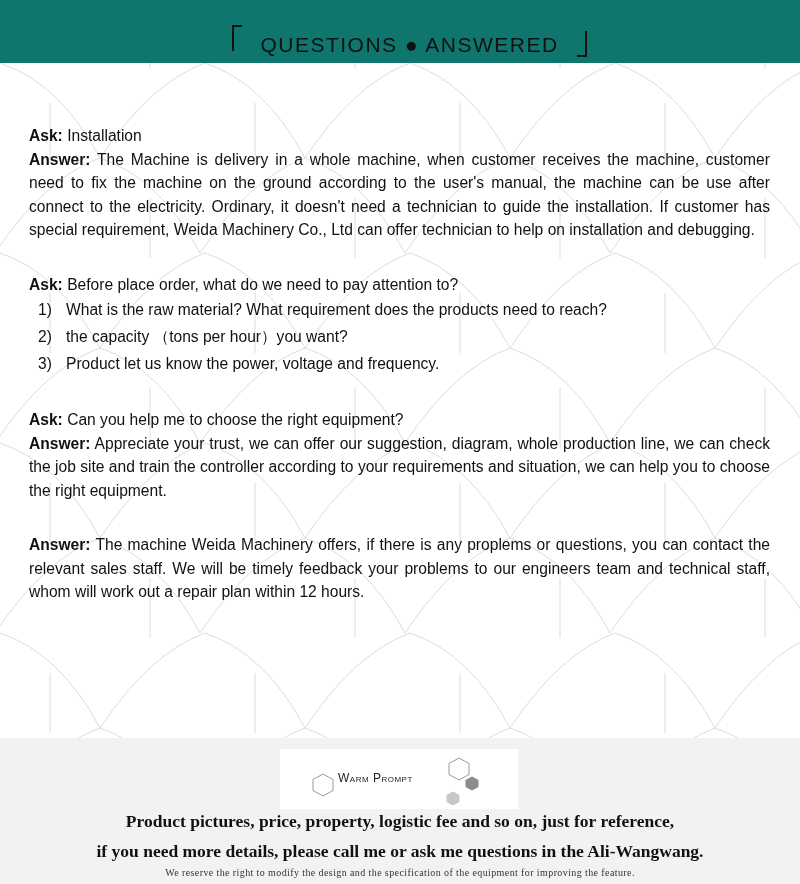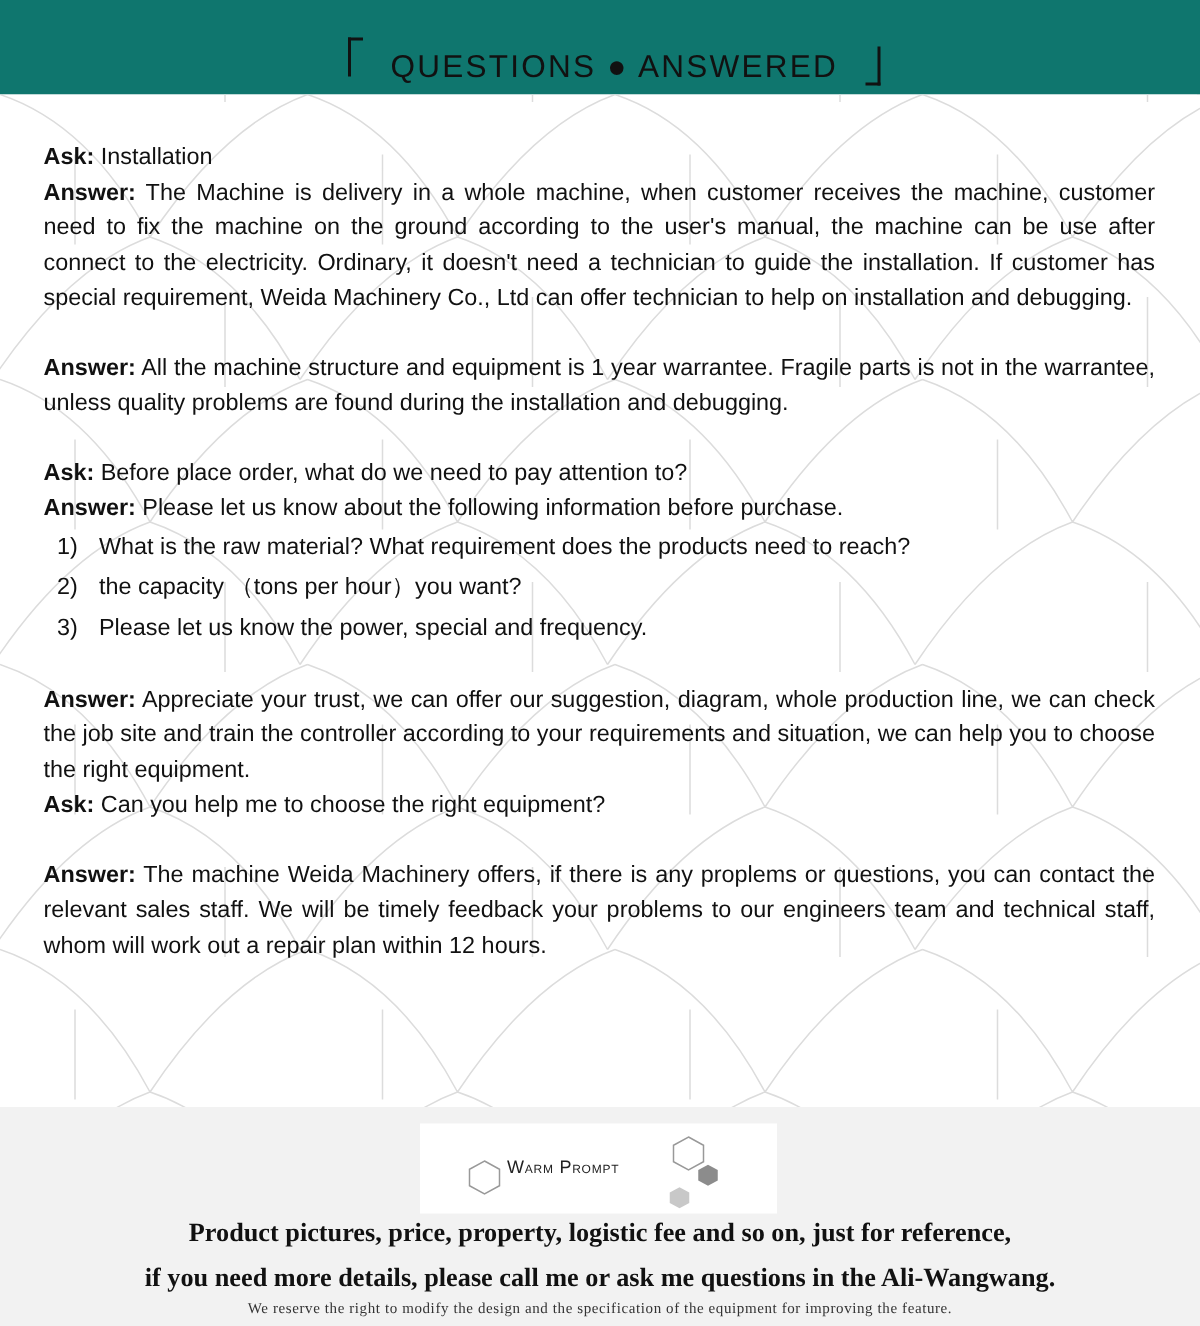--- a/index.html
+++ b/index.html
@@ -11,21 +11,21 @@
     .title-wrap { position: absolute; left: 232px; top: 25px; width: 355px; height: 34px; }
     .bracket-tl { position: absolute; left: 0; top: 0; width: 10px; height: 26px;
       border-left: 2px solid #111; border-top: 2px solid #111; }
     .bracket-br { position: absolute; right: 0; top: 6px; width: 10px; height: 26px;
       border-right: 2px solid #111; border-bottom: 2px solid #111; }
     .title { position: absolute; left: 0; width: 100%; top: 8px; text-align: center;
       font-size: 21px; letter-spacing: 1.5px; color: #111; font-weight: normal; }
     .content { position: absolute; left: 0; top: 63px; width: 800px; height: 675px; background: #fff; overflow: hidden; }
     .pattern { position: absolute; left: 0; top: 0; width: 800px; height: 675px; }
     .qa-wrap { position: absolute; left: 29px; top: 30px; width: 741px; }
-    .qa { margin-bottom: 23px; }
+    .qa { margin-bottom: 23px; margin-top: 31px; }
     .line { font-size: 15.6px; line-height: 23.5px; }
     .ans { text-align: justify; }
     .lbl { font-weight: bold; }
     .list { margin-top: 0; }
     .list-item { display: flex; font-size: 15.6px; line-height: 27px; padding-left: 9px; }
     .list-item .num { width: 28px; }
     .footer { position: absolute; left: 0; top: 738px; width: 800px; height: 146px; background: #f2f2f2; }
     .prompt-box { position: absolute; left: 280px; top: 11px; width: 238px; height: 60px; background: #fff; }
     .prompt-text { position: absolute; left: 58px; top: 22px; font-size: 12px; letter-spacing: 0.5px; color: #222; font-variant: small-caps; }
     .hex { position: absolute; }
@@ -63,59 +63,51 @@
         <span class="lbl">Ask:</span>
         <span>Installation</span>
       </div>
       <div class="line ans">
         <span class="lbl">Answer:</span>
         <span> The Machine is delivery in a whole machine, when customer receives the machine, customer need to fix the machine on the ground according to the user's manual, the machine can be use after connect to the electricity. Ordinary, it doesn't need a technician to guide the installation. If customer has special requirement, Weida Machinery Co., Ltd can offer technician to help on installation and debugging.</span>
       </div>
     </div>
 
     <div class="qa">
-      <div class="line ans">
-        <span class="lbl">Answer:</span>
-        <span>All the machine structure and equipment is 1 year warrantee. Fragile parts is not in the warrantee, unless quality problems are found during the installation and debugging.</span>
-      </div>
     </div>
 
     <div class="qa">
       <div class="line">
         <span class="lbl">Ask:</span>
         <span>Before place order, what do we need to pay attention to?</span>
-      </div>
-      <div class="line">
-        <span class="lbl">Answer:</span>
-        <span>Please let us know about the following information before purchase.</span>
       </div>
       <div class="list">
         <div class="list-item">
           <span class="num">1)</span>
           <span>What is the raw material? What requirement does the products need to reach?</span>
         </div>
         <div class="list-item">
           <span class="num">2)</span>
           <span>the capacity （tons per hour）you want?</span>
         </div>
         <div class="list-item">
           <span class="num">3)</span>
-          <span>Please let us know the power, special and frequency.</span>
+          <span>Product let us know the power, voltage and frequency.</span>
         </div>
       </div>
     </div>
 
     <div class="qa">
+      <div class="line">
+        <span class="lbl">Ask:</span>
+        <span>Can you help me to choose the right equipment?</span>
+      </div>
       <div class="line ans">
         <span class="lbl">Answer:</span>
         <span>Appreciate your trust, we can offer our suggestion, diagram, whole production line, we can check the job site and train the controller according to your requirements and situation, we can help you to choose the right equipment.</span>
-      </div>
-      <div class="line">
-        <span class="lbl">Ask:</span>
-        <span>Can you help me to choose the right equipment?</span>
       </div>
     </div>
 
     <div class="qa">
       <div class="line ans">
         <span class="lbl">Answer:</span>
         <span>The machine Weida Machinery offers, if there is any proplems or questions, you can contact the relevant sales staff. We will be timely feedback your problems to our engineers team and technical staff, whom will work out a repair plan within 12 hours.</span>
       </div>
     </div>
   </div>

